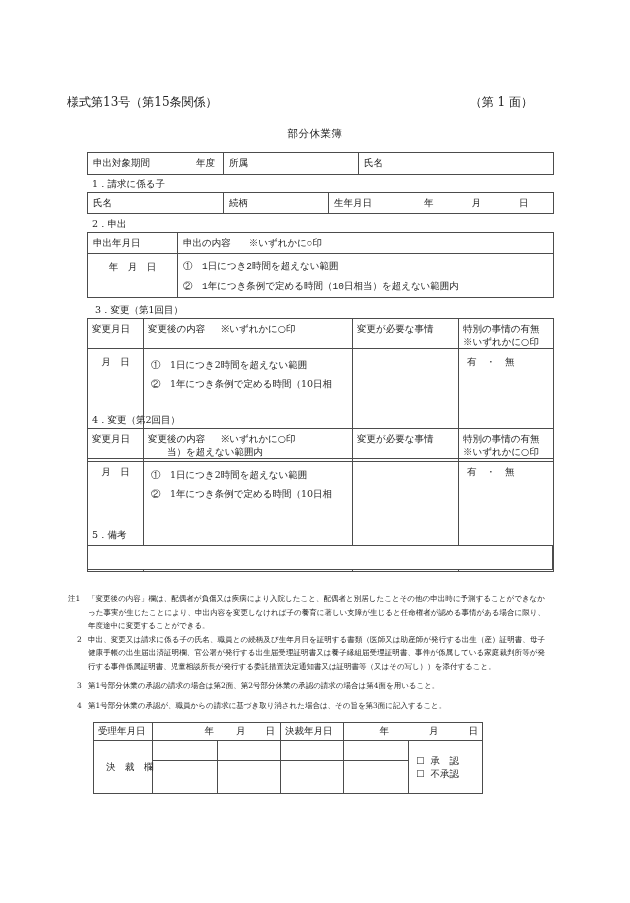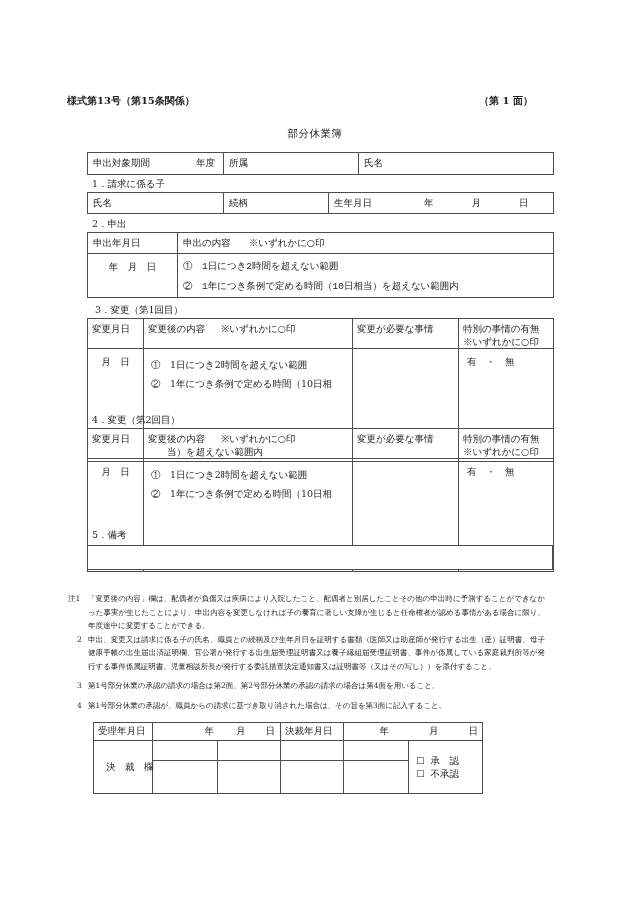--- a/index.html
+++ b/index.html
@@ -3,21 +3,21 @@
 <meta charset="utf-8">
 <style>
   * { margin:0; padding:0; box-sizing:border-box; }
   html,body { background:#ffffff; }
   .page {
     position:relative; width:630px; height:903px; background:#ffffff;
     font-family:"DejaVu Serif","Liberation Serif",serif;
     color:#1e1e1e; overflow:hidden;
   }
   .abs { position:absolute; }
-  .fs10 { font-size:10px;font-weight:bold; }
+  .fs10 { font-size:12px; }
   .heading { font-size:9.5px; white-space:nowrap; }
   .form-table { border-collapse:collapse; table-layout:fixed;border-radius:10px; }
   .form-table td {
     border:1px solid #4c4c4c; padding:0; font-size:9.5px;
     color:#1e1e1e; vertical-align:middle;
   }
   .cf { display:flex; align-items:center; height:100%; white-space:nowrap; }
   .pl5 { padding-left:5px; } .pl4 { padding-left:4px; }
   .between { justify-content:space-between; padding-right:8px; }
   .vtop { vertical-align:top !important; }
@@ -111,21 +111,21 @@
   </tbody>
     </table>
 
   <div class="abs heading" style="left:92px; top:218px;">2．申出</div>
   <table class="form-table abs" style="left:87px; top:232px; width:466px;">
     <colgroup>
         <col style="width:90px">
         <col style="width:376px">
       </colgroup>
     <tbody>
-        <tr style="height:21px;">
+        <tr style="height:21px;font-family:Liberation Mono, monospace;">
       <td>
         <div class="cf pl5">
               <span>申出年月日</span>
             </div>
       </td>
       <td>
         <div class="cf pl5">
           <span>申出の内容</span>
           <span style="margin-left:18px;">※いずれかに○印</span>
         </div>

